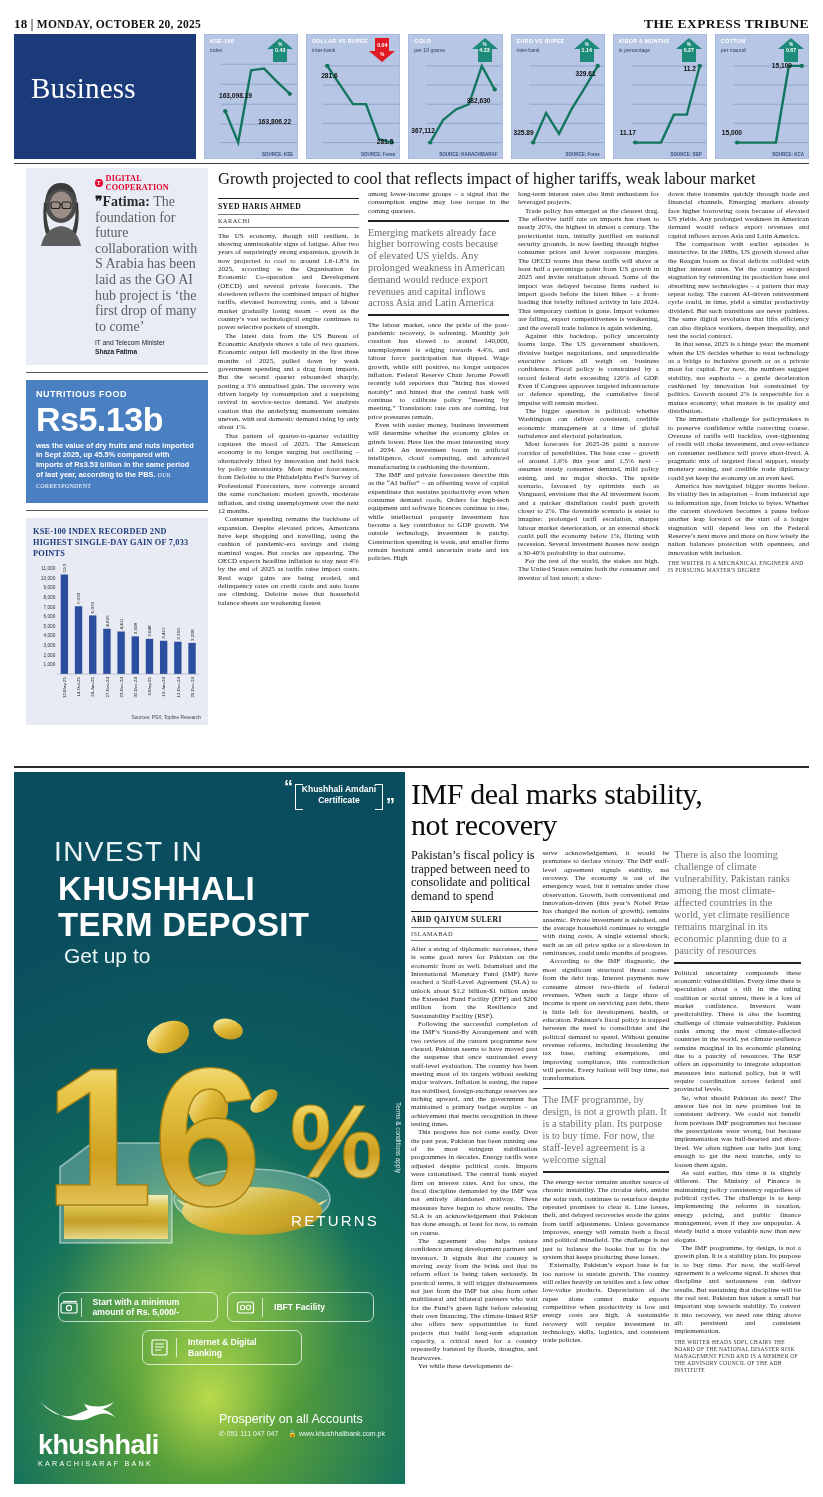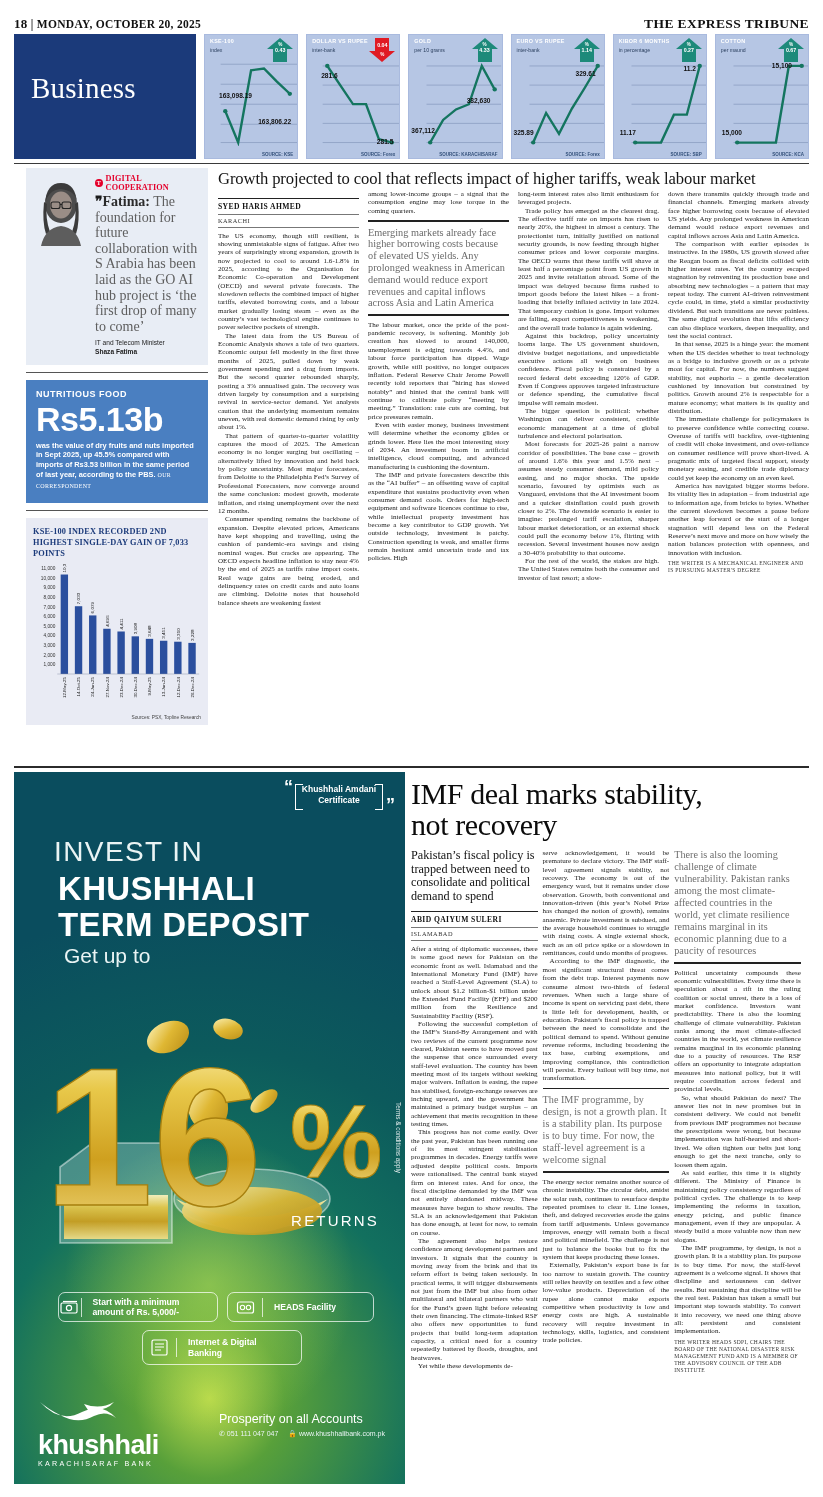--- a/index.html
+++ b/index.html
@@ -591,21 +591,21 @@
   </div>
   <div class="feat" style="left:213px; top:520px; width:147px;">
     <span class="ic">
       <svg width="19" height="14" viewBox="0 0 19 14">
           <rect x="1.5" y="2" width="16" height="11" rx="2" fill="none" stroke="#fff" stroke-width="1.2"></rect>
           <circle cx="6.5" cy="7.5" r="2.2" fill="none" stroke="#fff" stroke-width="1.1"></circle>
           <circle cx="12.5" cy="7.5" r="2.2" fill="none" stroke="#fff" stroke-width="1.1"></circle>
         </svg>
     </span>
     <span class="bar"></span>
-    <span class="tx">HEADS Facility</span>
+    <span class="tx">IBFT Facility</span>
   </div>
   <div class="feat" style="left:128px; top:558px; width:160px; height:35px;">
     <span class="ic">
       <svg width="17" height="17" viewBox="0 0 17 17">
           <rect x="1" y="1" width="15" height="15" rx="1.6" fill="none" stroke="#fff" stroke-width="1.2"></rect>
           <path d="M4 5h9M4 8h9M4 11h6" stroke="#fff" stroke-width="1.1"></path>
         </svg>
     </span>
     <span class="bar"></span>
     <span class="tx">Internet &amp; Digital Banking</span>

